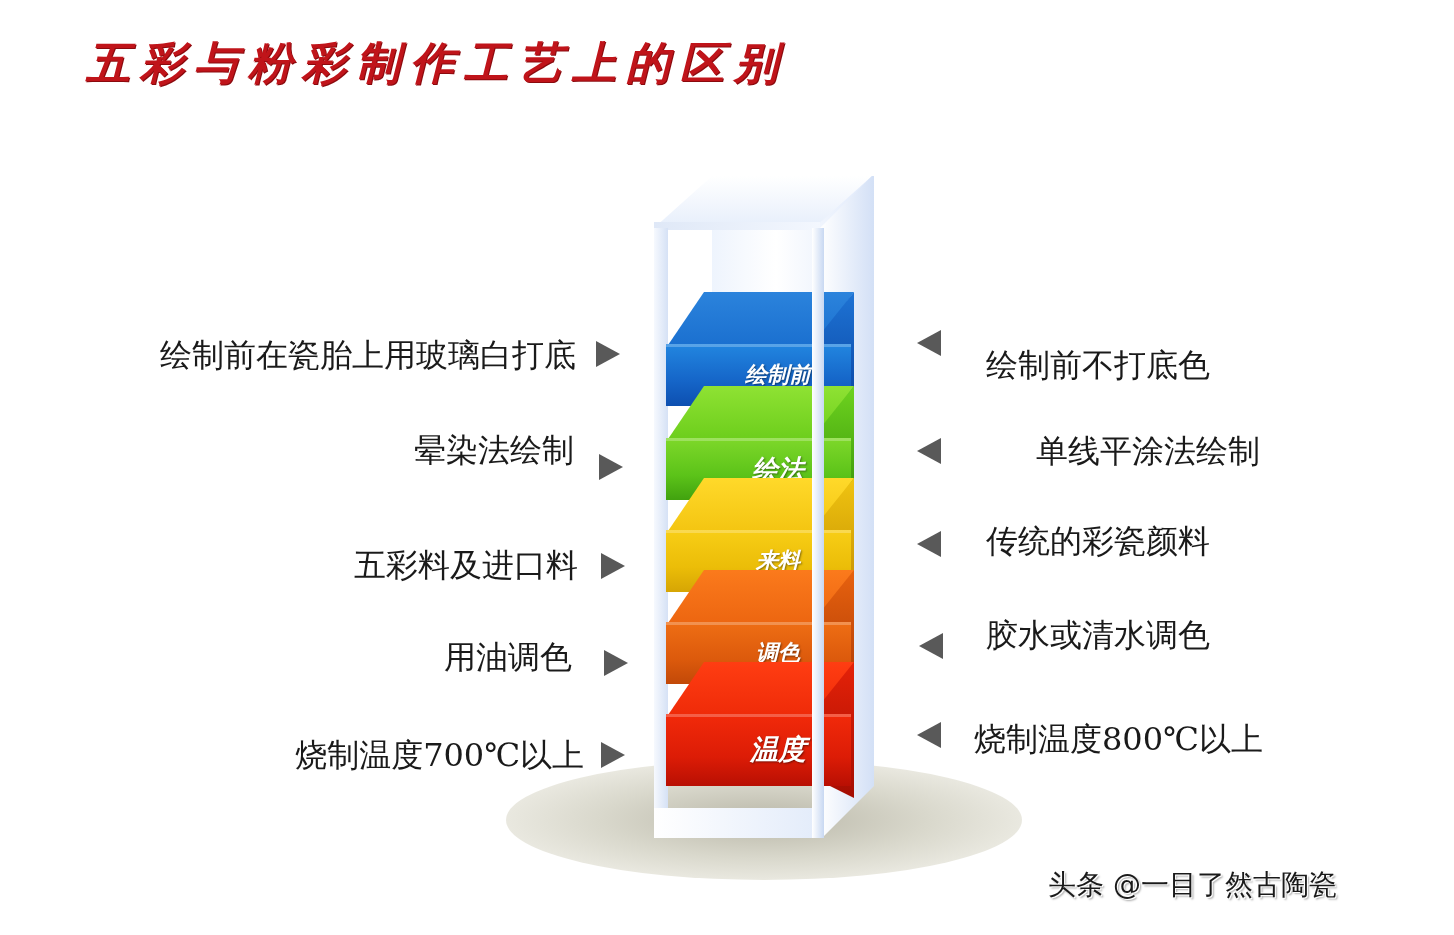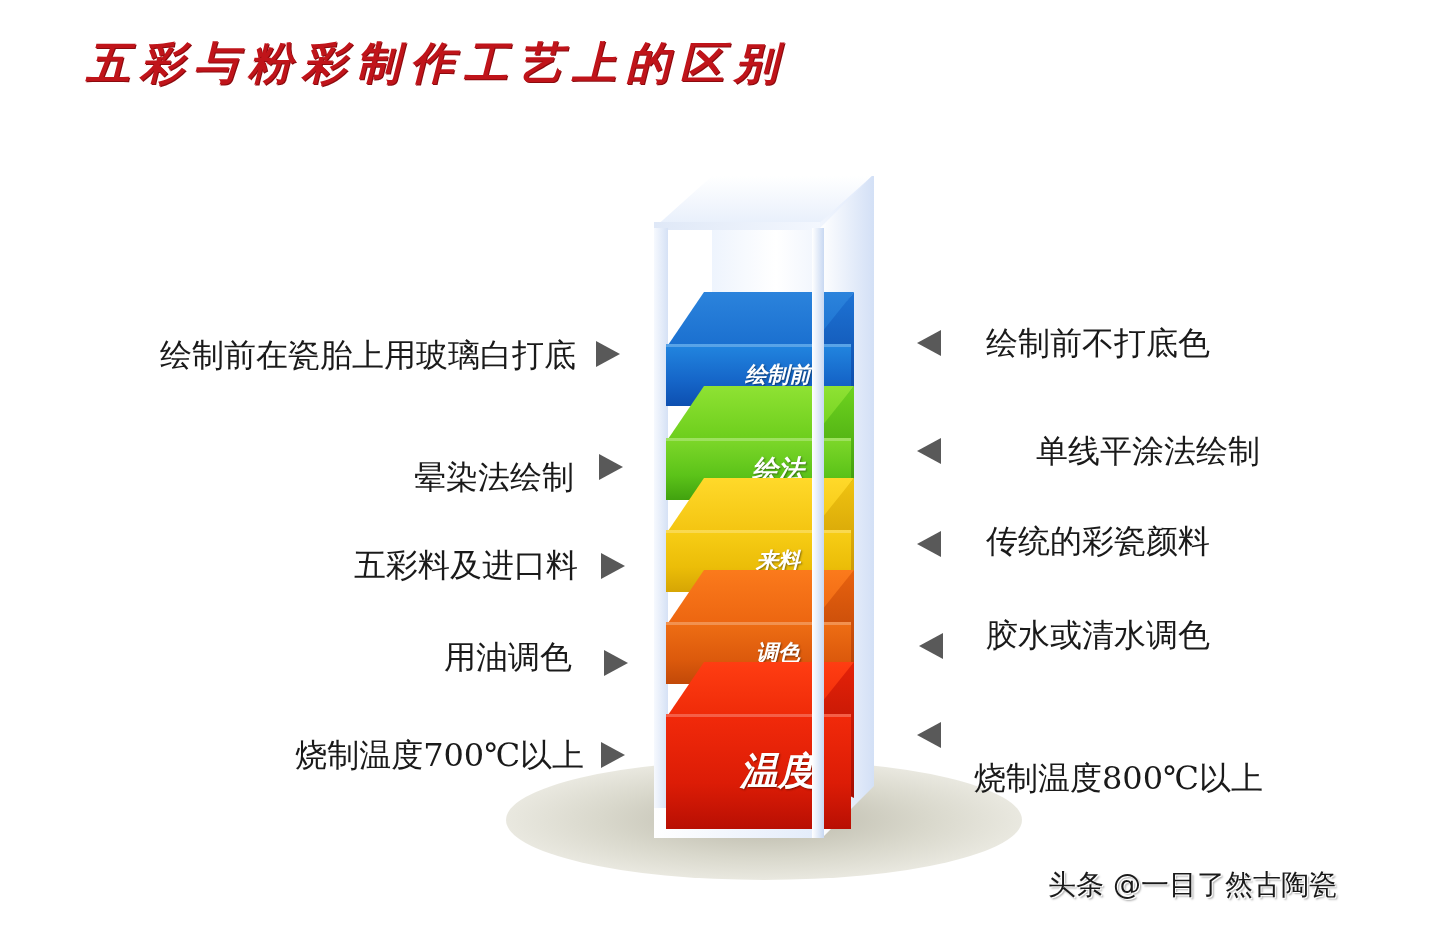--- a/index.html
+++ b/index.html
@@ -88,21 +88,21 @@
     .b3 .front { height: 62px; font-size: 22px; background: linear-gradient(180deg, #f8ce16 0%, #ebbd08 60%, #d6a504 100%); }
     .b3 .side { height: 104px; background: linear-gradient(180deg, #f0c411, #c99502); }
 
     .b4 { top: 570px; }
     .b4 .top { background: linear-gradient(180deg, #fb7a1c, #ec6510); }
     .b4 .front { height: 62px; font-size: 22px; background: linear-gradient(180deg, #ef6e14 0%, #dc5a0c 60%, #c24908 100%); }
     .b4 .side { height: 104px; background: linear-gradient(180deg, #e8620f, #b54006); }
 
     .b5 { top: 662px; }
     .b5 .top { background: linear-gradient(180deg, #ff3d12, #ee2a08); }
-    .b5 .front { height: 115px; font-size: 38px; background: linear-gradient(180deg, #f22a0a 0%, #dc1c06 60%, #b80f03 100%); font-family: Liberation Mono, monospace; }
+    .b5 .front { height: 72px; font-size: 28px; background: linear-gradient(180deg, #f22a0a 0%, #dc1c06 60%, #b80f03 100%); font-family: Liberation Mono, monospace; }
     .b5 .side { height: 136px; background: linear-gradient(180deg, #e52208, #a40d02); }
 
     
     .label {
       position: absolute; font-size: 32px; color: #1a1a1a; white-space: nowrap;
       font-family: "DejaVu Serif", "Liberation Serif", serif;
     }
     .label.left { text-align: right; }
     .arrow-r {
       position: absolute; width: 0; height: 0;
@@ -162,43 +162,43 @@
     <div class="front">温度</div>
   </div>
 
   <div class="glass-right-post"></div>
 </div>
 
 <div>
   <div class="label left" style="right:878px; top:334px;">绘制前在瓷胎上用玻璃白打底</div>
   <div class="arrow-r" style="left:596px; top:341px;"></div>
 
-  <div class="label left" style="right:880px; top:456px;margin-left:34px;">晕染法绘制</div>
+  <div class="label left" style="right:880px; top:429px;margin-left:34px;">晕染法绘制</div>
   <div class="arrow-r" style="left:599px; top:454px;"></div>
 
   <div class="label left" style="right:876px; top:544px;">五彩料及进口料</div>
   <div class="arrow-r" style="left:601px; top:553px;"></div>
 
   <div class="label left" style="right:882px; top:636px;">用油调色</div>
   <div class="arrow-r" style="left:604px; top:650px;"></div>
 
   <div class="label left" style="right:870px; top:734px;">烧制温度700℃以上</div>
   <div class="arrow-r" style="left:601px; top:742px;"></div>
 </div>
 
 <div>
   <div class="arrow-l" style="left:917px; top:330px;"></div>
-  <div class="label" style="left:986px; top:322px;">绘制前不打底色</div>
+  <div class="label" style="left:986px; top:344px;">绘制前不打底色</div>
 
   <div class="arrow-l" style="left:917px; top:438px;"></div>
   <div class="label" style="left:1036px; top:430px;">单线平涂法绘制</div>
 
   <div class="arrow-l" style="left:917px; top:531px;"></div>
   <div class="label" style="left:986px; top:520px;">传统的彩瓷颜料</div>
 
   <div class="arrow-l" style="left:919px; top:633px;"></div>
   <div class="label" style="left:986px; top:614px;">胶水或清水调色</div>
 
   <div class="arrow-l" style="left:917px; top:722px;"></div>
-  <div class="label" style="left:974px; top:718px;margin-top:39px;">烧制温度800℃以上</div>
+  <div class="label" style="left:974px; top:718px;">烧制温度800℃以上</div>
 </div>
 
 <div class="watermark">头条 @一目了然古陶瓷</div>
 
 </body></html>

